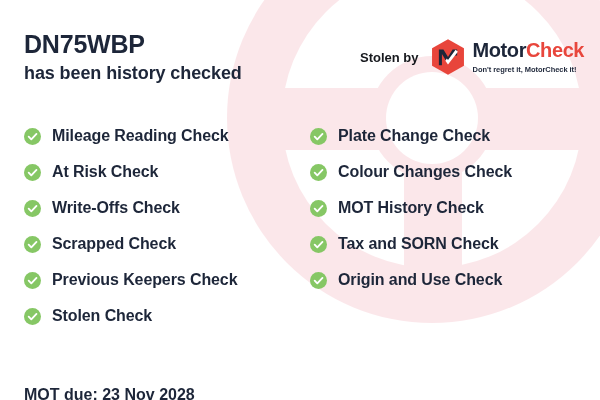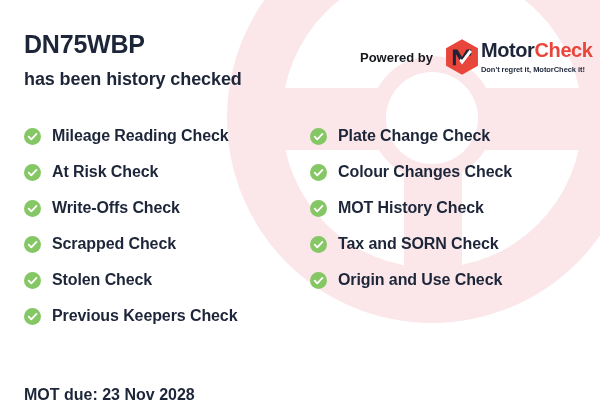--- a/index.html
+++ b/index.html
@@ -44,21 +44,21 @@
     letter-spacing: -0.2px;
     line-height: 1.18;
     white-space: nowrap;
   }
   #headline {
     font-size: 18px;
     font-weight: bold;
     color: #1d2639;
     letter-spacing: -0.1px;
     line-height: 1.25;
-    margin-top: 8px;
+    margin-top: 2px;
     white-space: nowrap;
   }
   #timestamp {
     font-size: 11px;
     font-weight: bold;
     color: #1d2639;
     margin-top: 7px;
     white-space: nowrap;
   }
 
@@ -74,21 +74,21 @@
   }
   #powered-by-label {
     font-size: 13px;
     font-weight: bold;
     color: #16181d;
     white-space: nowrap;
   }
   #logo {
     display: flex;
     align-items: center;
-    gap: 0;
+    gap: 6px;
   }
   #logo-hex {
     width: 38px;
     height: 38px;
     flex: 0 0 38px;
   }
   #logo-words { line-height: 1; }
   #wordmark {
     font-size: 20px;
     font-weight: bold;
@@ -173,21 +173,21 @@
       <rect x="0" y="0" width="600" height="400" fill="#fbe7ea" mask="url(#wheel-mask)"></rect>
     </g>
   </svg>
 
   <div id="header">
     <div id="reg-plate">DN75WBP</div>
     <div id="headline">has been history checked</div>
   </div>
 
   <div id="powered-block">
-    <span id="powered-by-label">Powered by</span>
+    <span id="powered-by-label">Stolen by</span>
     <div id="logo">
       <svg id="logo-hex" viewBox="0 0 100 100" xmlns="http://www.w3.org/2000/svg" aria-hidden="true">
         <path d="M50 3 L92 27 L92 73 L50 97 L8 73 L8 27 Z" fill="#e8453b"></path>
         <path d="M26 72 L26 30 L38 30 L50 50 L62 30 L74 30 L74 46 L66 46 L66 42 L54 62 L46 62 L34 42 L34 72 Z" fill="#1d2639"></path>
         <path d="M43 60 L50 70 L76 36 L70 31 L50 58 L47 54 Z" fill="#ffffff"></path>
       </svg>
       <div id="logo-words">
         <div id="wordmark"><span class="w-motor">Motor</span><span class="w-check">Check</span></div>
         <div id="tagline">Don't regret it, MotorCheck it!</div>
       </div>
@@ -221,29 +221,29 @@
           <circle cx="12" cy="12" r="12" fill="#86c765"></circle>
           <path d="M6.6 12.3 L10.3 16 L17.6 8.3" fill="none" stroke="#ffffff" stroke-width="2.6" stroke-linecap="round" stroke-linejoin="round"></path>
         </svg>
       <span class="check-label">Scrapped Check</span>
     </div>
     <div class="check-item">
       <svg class="check-icon" viewBox="0 0 24 24" xmlns="http://www.w3.org/2000/svg" aria-hidden="true">
           <circle cx="12" cy="12" r="12" fill="#86c765"></circle>
           <path d="M6.6 12.3 L10.3 16 L17.6 8.3" fill="none" stroke="#ffffff" stroke-width="2.6" stroke-linecap="round" stroke-linejoin="round"></path>
         </svg>
+      <span class="check-label">Previous Keepers Check</span>
+    </div>
+    <div class="check-item">
+      <svg class="check-icon" viewBox="0 0 24 24" xmlns="http://www.w3.org/2000/svg" aria-hidden="true">
+          <circle cx="12" cy="12" r="12" fill="#86c765"></circle>
+          <path d="M6.6 12.3 L10.3 16 L17.6 8.3" fill="none" stroke="#ffffff" stroke-width="2.6" stroke-linecap="round" stroke-linejoin="round"></path>
+        </svg>
       <span class="check-label">Stolen Check</span>
     </div>
-    <div class="check-item">
-      <svg class="check-icon" viewBox="0 0 24 24" xmlns="http://www.w3.org/2000/svg" aria-hidden="true">
-          <circle cx="12" cy="12" r="12" fill="#86c765"></circle>
-          <path d="M6.6 12.3 L10.3 16 L17.6 8.3" fill="none" stroke="#ffffff" stroke-width="2.6" stroke-linecap="round" stroke-linejoin="round"></path>
-        </svg>
-      <span class="check-label">Previous Keepers Check</span>
-    </div>
   </div>
 
   <div id="column-right" class="check-column">
     <div class="check-item">
       <svg class="check-icon" viewBox="0 0 24 24" xmlns="http://www.w3.org/2000/svg" aria-hidden="true">
           <circle cx="12" cy="12" r="12" fill="#86c765"></circle>
           <path d="M6.6 12.3 L10.3 16 L17.6 8.3" fill="none" stroke="#ffffff" stroke-width="2.6" stroke-linecap="round" stroke-linejoin="round"></path>
         </svg>
       <span class="check-label">Plate Change Check</span>
     </div>

